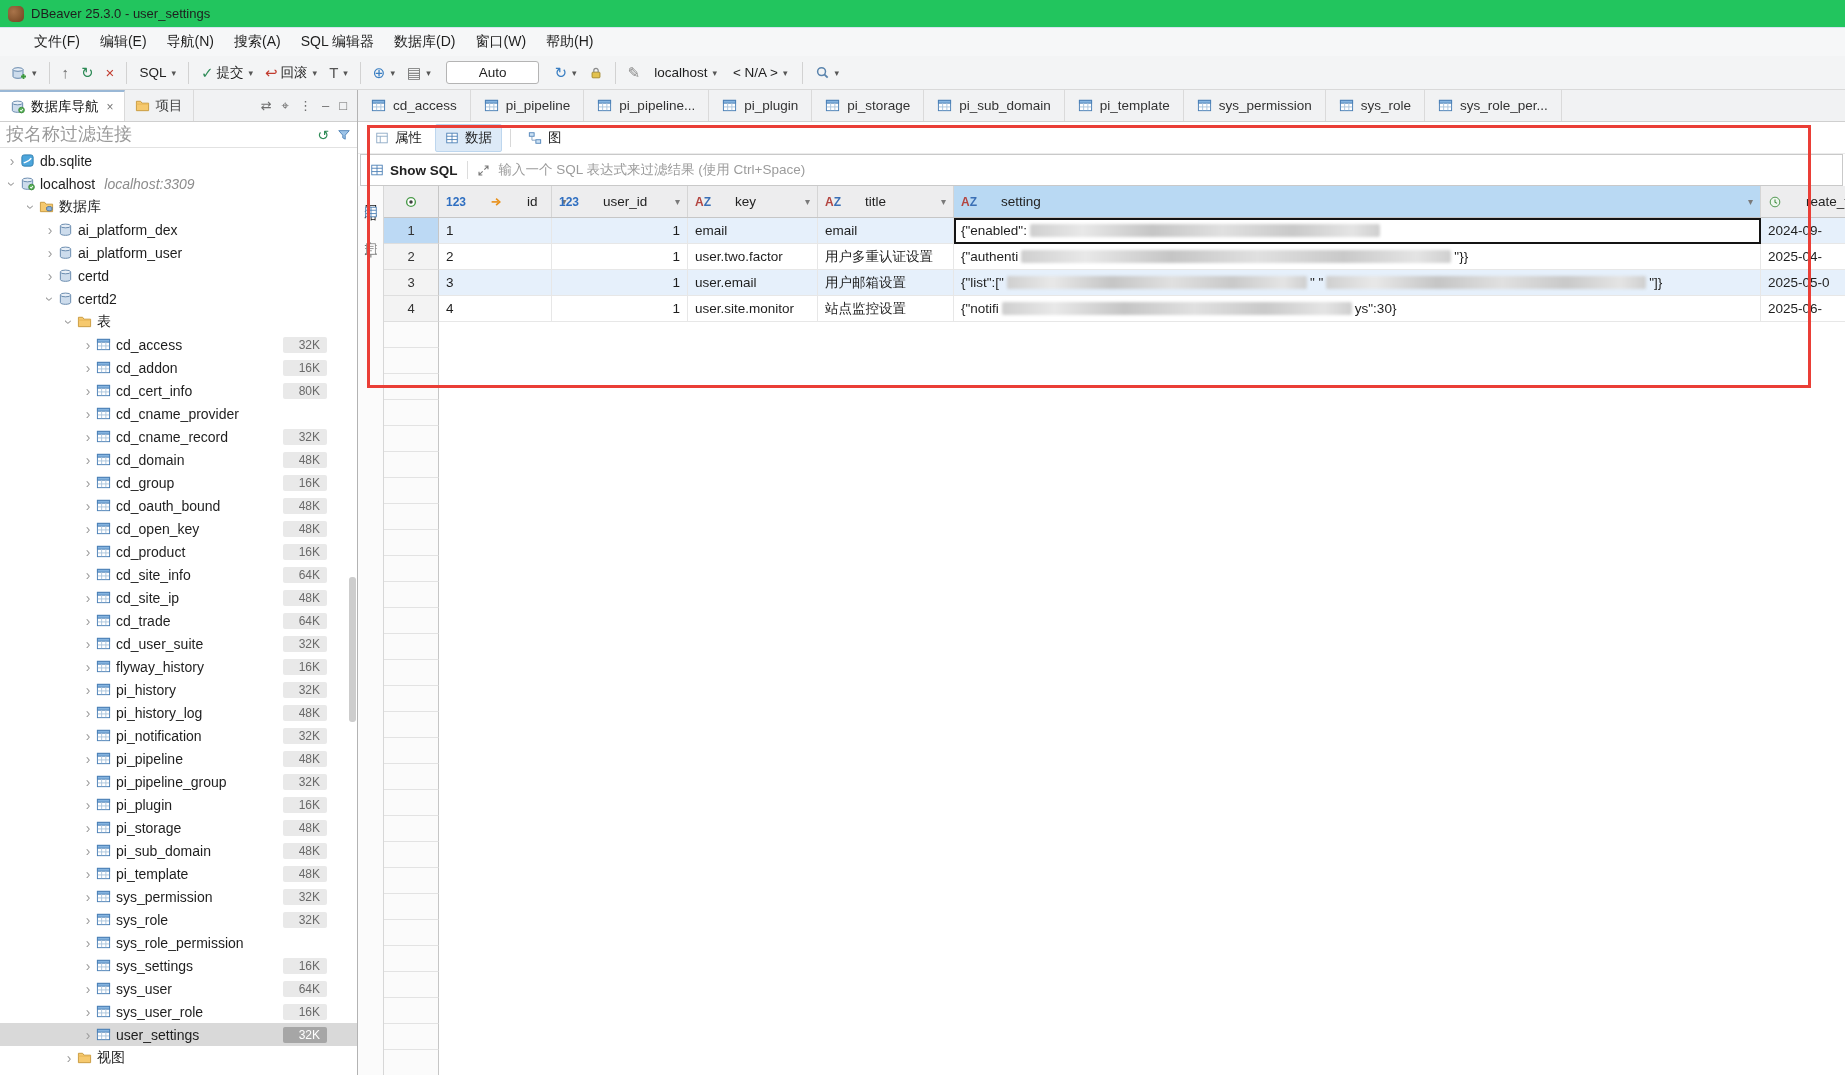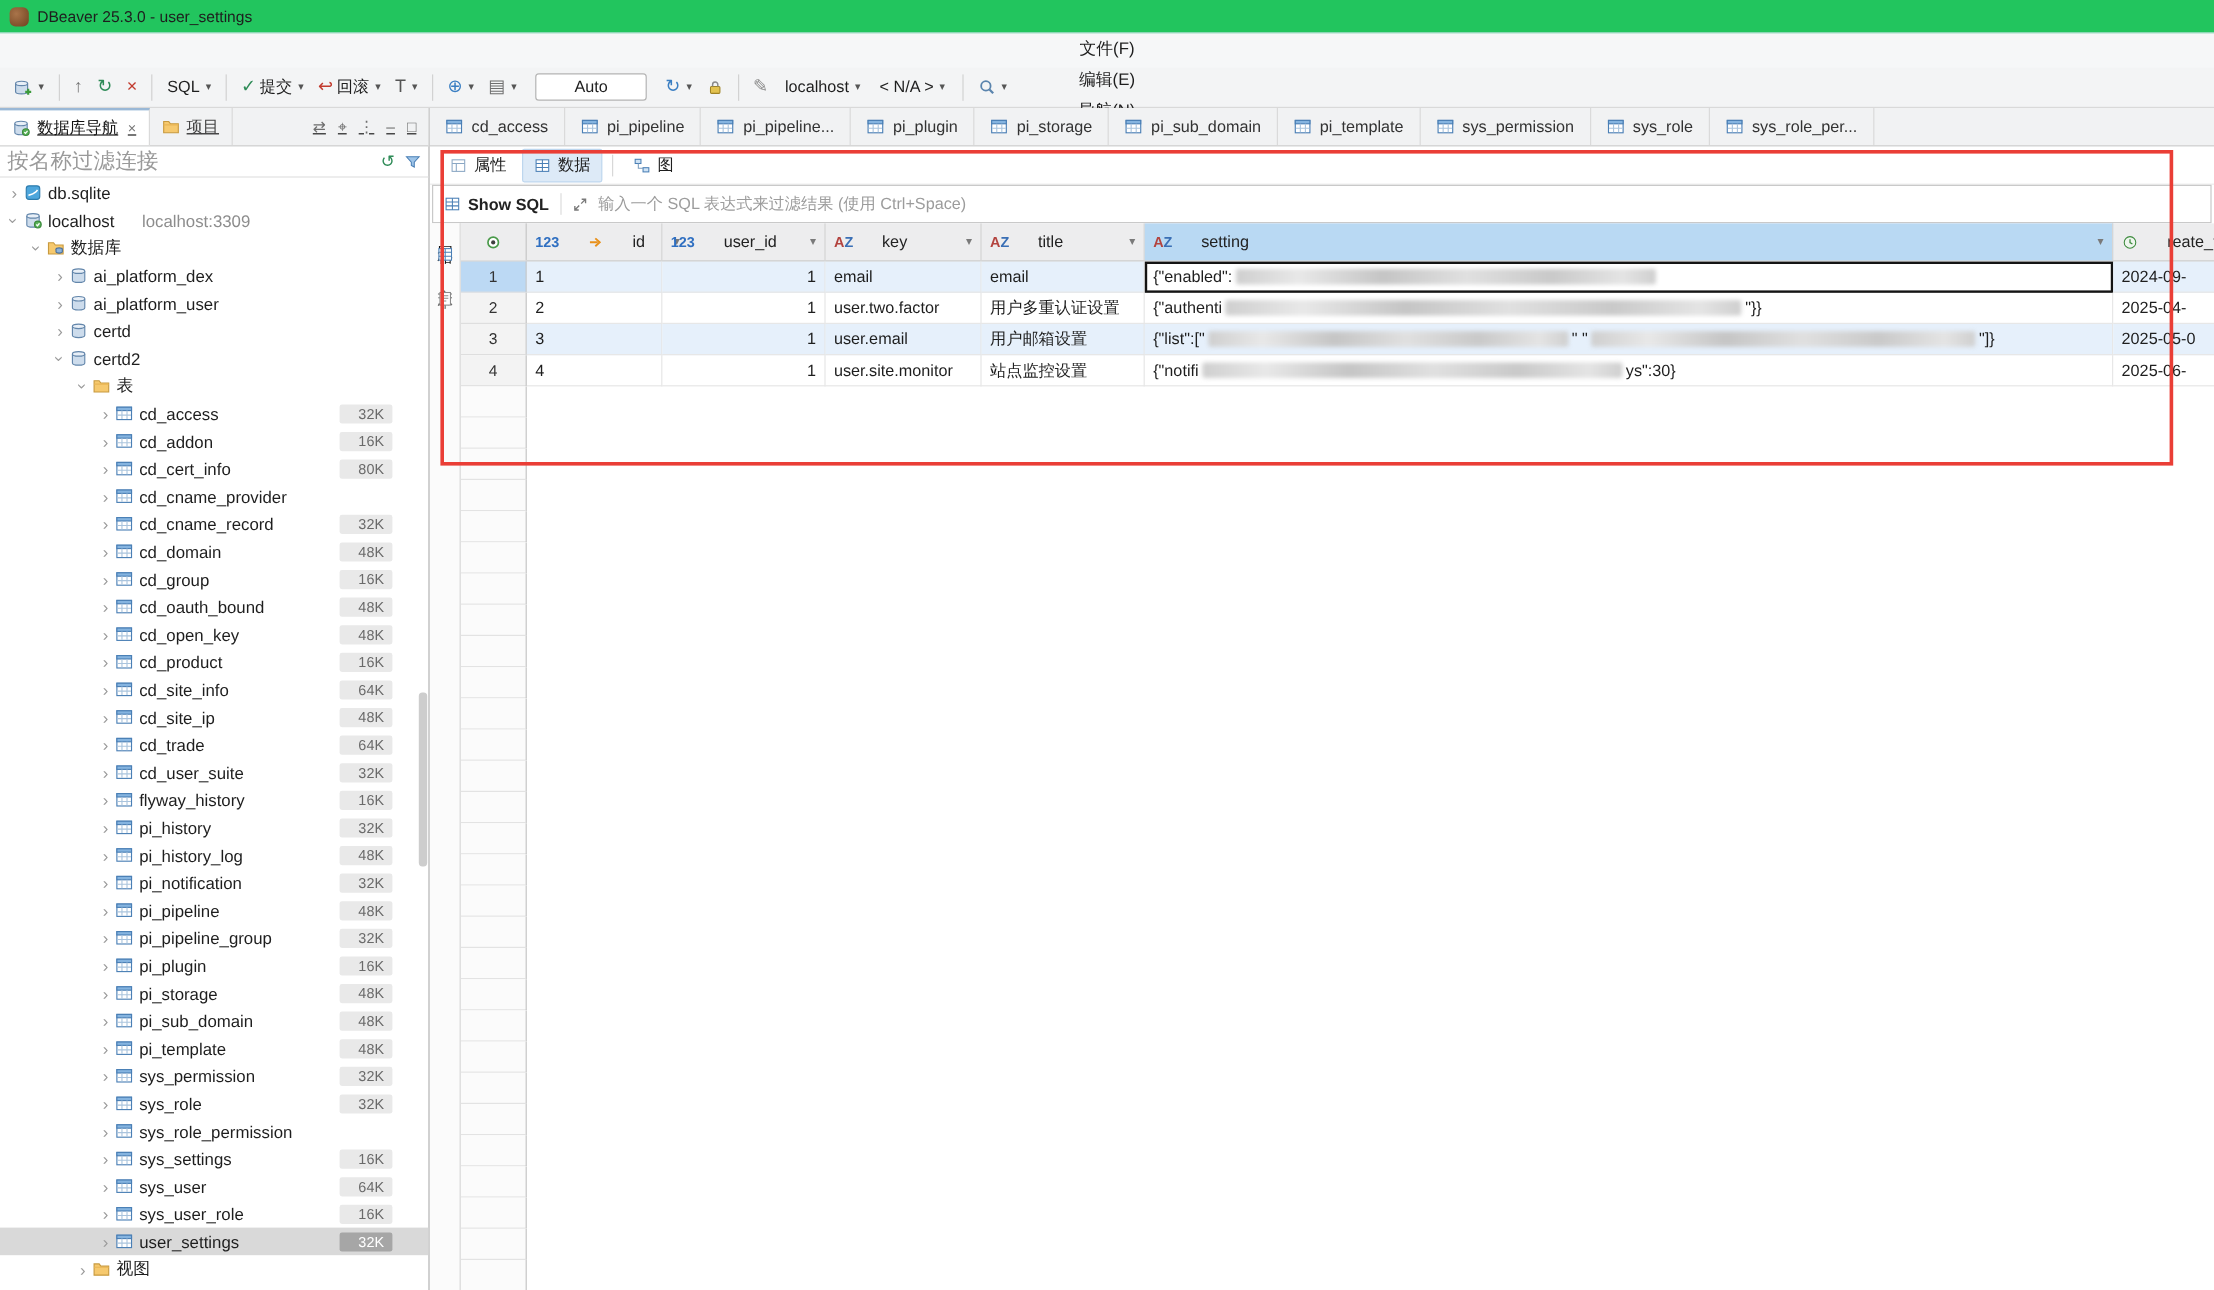--- a/index.html
+++ b/index.html
@@ -6,55 +6,55 @@
   html,body{width:1845px;height:1075px;overflow:hidden;}
   body{font-family:"Liberation Sans","DejaVu Sans",sans-serif;font-size:14px;color:#1e1e1e;background:#fff;position:relative;}
   .icon{display:inline-flex;align-items:center;}
   .icon svg{display:block;}
 
   
   .titlebar{height:28px;background:#22c55e;display:flex;align-items:center;padding:0 8px;gap:7px;font-size:13px;border-bottom:1px solid #d6e4f0;}
   .app-icon{width:16px;height:16px;border-radius:5px;background:radial-gradient(circle at 35% 35%,#a9744a,#6e421f);flex:none;}
 
   
-  .menubar{height:28px;background:#f6f7f8;display:flex;align-items:center;padding:0 24px;flex-direction:column;}
+  .menubar{height:28px;background:#f6f7f8;display:flex;align-items:center;padding:0 24px;}
   .menu-item{padding:4px 10px;white-space:nowrap;}
 
   
   .toolbar{height:34px;background:#f3f4f5;border-bottom:1px solid #d9d9d9;display:flex;align-items:center;padding:0 6px;gap:2px;}
   .tb-item{display:inline-flex;align-items:center;gap:3px;padding:3px 5px;border-radius:3px;white-space:nowrap;}
   .tb-sep{width:1px;height:22px;background:#d2d2d2;margin:0 5px;flex:none;}
   .tb-glyph{font-size:15px;line-height:1;}
   .tb-label{font-size:13.5px;}
   .dd{font-size:9px;color:#555;margin-left:2px;}
   .tb-combo{background:#fff;border:1px solid #b4b4b4;padding:3px 32px;margin:0 8px;font-size:13.5px;}
   .tb-select{padding:3px 7px;}
 
   
   .workspace{display:flex;height:985px;}
 
   
   .sidebar{width:358px;border-right:1px solid #b3b3b3;display:flex;flex-direction:column;position:relative;background:#fff;flex:none;}
-  .panel-tabs{height:32px;background:#f1f2f3;border-bottom:1px solid #cfcfcf;display:flex;align-items:stretch;text-decoration:underline;}
+  .panel-tabs{height:32px;background:#f1f2f3;border-bottom:1px solid #cfcfcf;display:flex;align-items:stretch;}
   .ptab{display:flex;align-items:center;gap:6px;padding:0 10px;border-right:1px solid #dadada;font-size:13.5px;color:#444;}
   .ptab.active{background:#fff;color:#111;border-top:2px solid #9ab8d6;}
   .tab-close{color:#777;font-size:12px;margin-left:2px;}
   .side-head-icons{margin-left:auto;display:flex;align-items:center;gap:10px;padding:0 10px;color:#6e6e6e;font-size:13px;}
   .head-ic{cursor:default;}
   .side-filter{height:26px;border-bottom:1px solid #e2e2e2;display:flex;align-items:center;padding:0 6px;gap:8px;}
   .filter-input{flex:1;border:none;outline:none;font:inherit;font-size:18px;color:#8b5cf6;background:transparent;}
   .filter-input::placeholder{color:#9a9a9a;}
   .sf-icon{color:#2e8b57;font-size:14px;display:inline-flex;align-items:center;}
   .tree{flex:1;overflow:hidden;padding-top:1px;}
   .trow{height:23px;display:flex;align-items:center;position:relative;white-space:nowrap;}
   .trow.selected{background:#d9d9d9;}
   .chev{width:16px;flex:none;text-align:center;color:#9b9b9b;font-size:14px;line-height:1;}
   .chev.open{transform:rotate(90deg);}
   .tlabel{margin-left:5px;}
-  .tsuffix{margin-left:23px;color:#8d8d8d;}
+  .tsuffix{margin-left:9px;color:#8d8d8d;font-style:italic;}
   .tsize{position:absolute;right:30px;background:#e9e9e9;color:#6a6a6a;font-size:12px;padding:1px 7px;border-radius:2px;min-width:44px;text-align:right;}
   .trow.selected .tsize{background:#a6a6a6;color:#fff;}
   .side-scroll{position:absolute;right:1px;top:487px;width:7px;height:145px;background:#cdcdcd;border-radius:3px;}
 
   
   .editor{flex:1;display:flex;flex-direction:column;min-width:0;background:#fff;}
   .editor-tabs{height:32px;background:#f1f2f3;border-bottom:1px solid #cfcfcf;display:flex;align-items:stretch;overflow:hidden;}
   .etab{display:flex;align-items:center;gap:7px;padding:0 13px;border-right:1px solid #dadada;font-size:13.5px;color:#333;white-space:nowrap;}
   .result-bar{height:32px;display:flex;align-items:center;gap:4px;padding:0 8px;border-bottom:1px solid #ececec;}
   .rtab{display:flex;align-items:center;gap:6px;padding:4px 9px;border-radius:2px;font-size:13.5px;}

